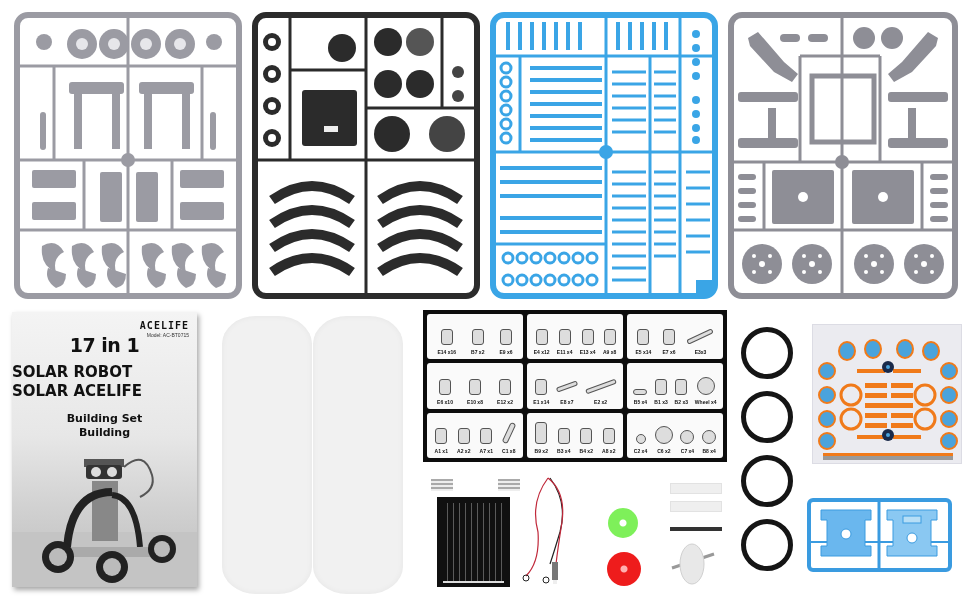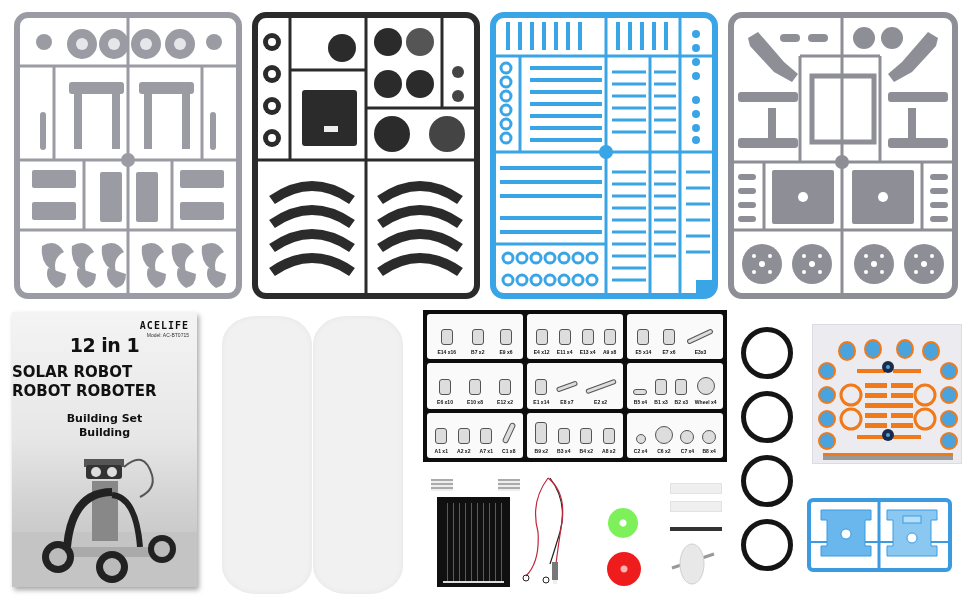--- a/index.html
+++ b/index.html
@@ -345,24 +345,24 @@
         <circle cx="204" cy="244" r="2"></circle>
         <circle cx="188" cy="260" r="2"></circle>
         <circle cx="204" cy="260" r="2"></circle>
     </g>
   </svg>
 </div>
 
 <div class="manual">
   <div class="brand">ACELIFE</div>
   <div class="model">Model: AC-BT0715</div>
-  <div class="t1">12 in 1</div>
+  <div class="t1">17 in 1</div>
   <div class="t2">
     <div>SOLAR ROBOT</div>
-    <div>ROBOT ROBOTER</div>
+    <div>SOLAR ACELIFE</div>
   </div>
   <div class="t3">
     <div>Building Set</div>
     <div>Building</div>
   </div>
   <svg width="185" height="150" viewBox="0 0 185 150">
     <rect x="0" y="95" width="185" height="55" fill="#c4c4c4"></rect>
     <g fill="#222">
       <rect x="72" y="22" width="40" height="8" fill="#555"></rect>
       <rect x="74" y="28" width="36" height="14" rx="3" fill="#333"></rect>

